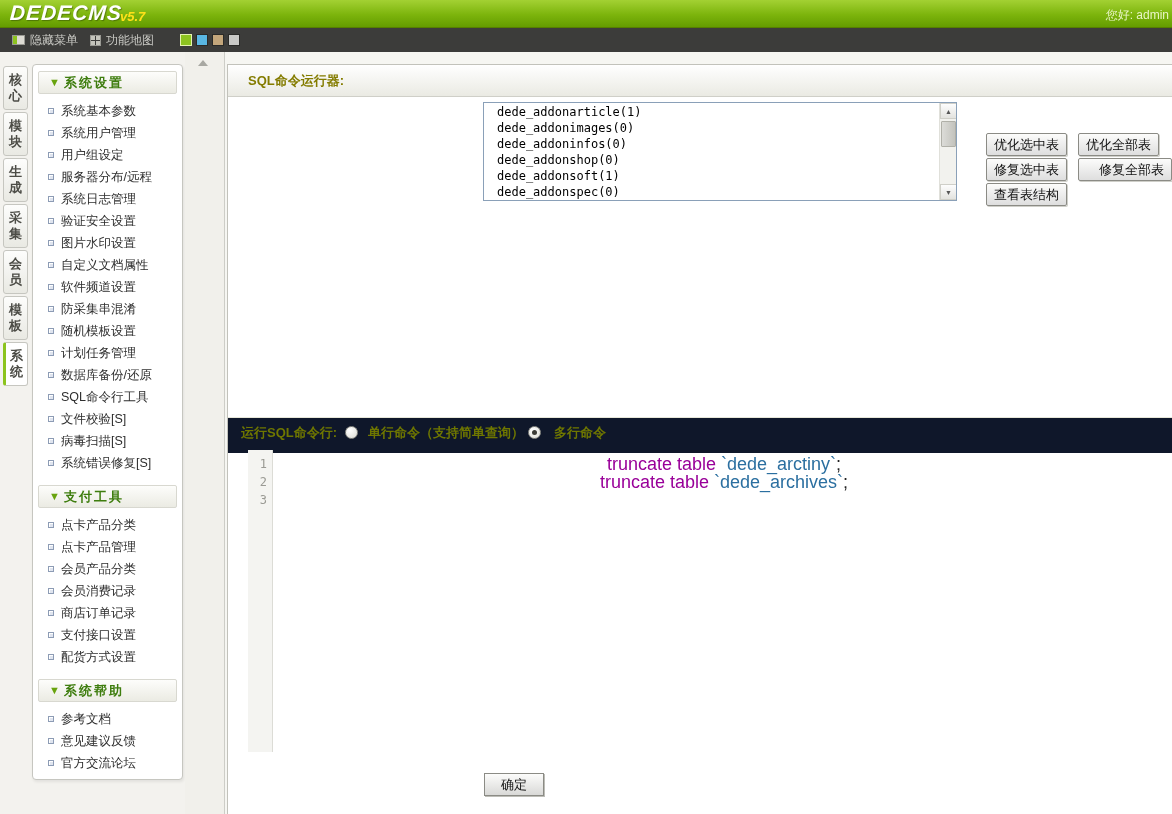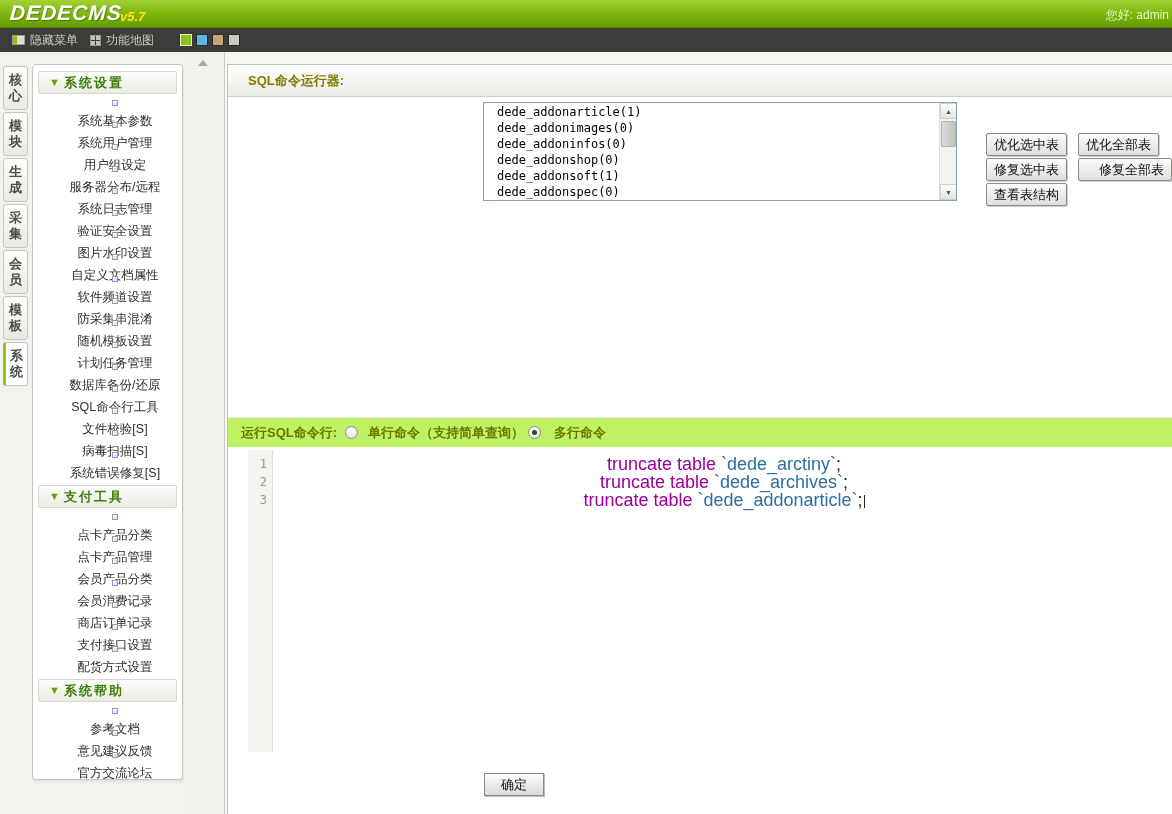--- a/index.html
+++ b/index.html
@@ -42,21 +42,21 @@
   .sidebar { position:absolute; left:32px; top:64px; width:151px; height:716px; background:#fff;
              border:1px solid #c6c6c0; border-radius:4px; box-shadow:1px 2px 3px rgba(0,0,0,.07);
              overflow:hidden; padding-top:1px; }
   .sec-h { margin:5px 5px 6px; height:23px; line-height:21px; border:1px solid #d8d8d0;
            border-radius:2px; background:linear-gradient(#fdfdfb,#ebebe3); color:#3e7d0e;
            font-weight:bold; font-size:13px; padding-left:25px; position:relative;
            letter-spacing:2px; cursor:pointer; }
   .sec-h.mt { margin-top:11px; }
   .sec-h .arr { position:absolute; left:10px; top:0; color:#68a30e; font-size:11px; letter-spacing:0; }
   .mitem { height:22px; padding-left:15px; font-size:12.5px; color:#2e2e2e; display:flex;
-           align-items:center; gap:7px; cursor:pointer; white-space:nowrap;flex-direction:column; }
+           align-items:center; gap:7px; cursor:pointer; white-space:nowrap; }
   .bullet { flex:0 0 auto; width:6px; height:6px; background:#e0e5ef; border:1px solid #8d9cb5;
             box-shadow:inset 1px 1px 0 #fff; }
 
   
   .strip { position:absolute; left:185px; top:52px; width:39px; height:762px; background:#f1f0eb; }
   .strip .up { position:absolute; left:13px; top:8px; width:0; height:0;
                border-left:5px solid transparent; border-right:5px solid transparent;
                border-bottom:6px solid #a8a8a2; cursor:pointer; }
   .vdiv { position:absolute; left:224px; top:52px; width:1px; height:762px; background:#cdcdc7; }
 
@@ -92,21 +92,21 @@
   
   .abtn { position:absolute; height:23px; line-height:21px; text-align:center; font-size:13px;
           color:#111; background:linear-gradient(#fcfcfb,#dedede); border:1px solid #8b8b85;
           border-radius:2px; box-shadow:1px 1px 0 #cfcfc9; padding:0 7px; cursor:pointer;
           white-space:nowrap; }
   .b1 { left:758px; top:36px; } .b2 { left:850px; top:36px; }
   .b3 { left:758px; top:61px; } .b4 { left:850px; top:61px;padding-left:20px; }
   .b5 { left:758px; top:86px; }
 
   
-  .sqlbar { position:absolute; left:0; right:0; top:320px; height:30px; background:#bef264;
+  .sqlbar { position:absolute; left:0; right:0; top:320px; height:36px; background:#0f172a;
             border-top:1px solid #e7e7d9; }
   .sqlbar .t { position:absolute; left:13px; top:0; line-height:30px; color:#6e7600;
                font-weight:bold; font-size:13px; }
   .radio { position:absolute; top:8px; width:13px; height:13px; border-radius:50%;
            border:1px solid #90908a; background:radial-gradient(circle at 35% 30%,#fff,#dcdcd4);
            cursor:pointer; }
   .radio.checked::after { content:""; position:absolute; left:3px; top:3px; width:5px; height:5px;
                           border-radius:50%; background:#3b3b35; }
   .r1 { left:117px; } .r2 { left:300px; }
   .rlabel { position:absolute; top:0; line-height:30px; color:#6e7600; font-weight:bold;
@@ -339,21 +339,20 @@
         </div>
 
         <div class="gutter">
           <div class="gnum">1</div>
           <div class="gnum">2</div>
           <div class="gnum">3</div>
         </div>
         <div class="code">
           <div class="cline"><span class="kw" style="color: rgb(153, 0, 153);">truncate table </span><span class="id" style="color: rgb(43, 111, 160);">`dede_arctiny`</span><span class="tail">;</span></div>
           <div class="cline"><span class="kw" style="color: rgb(153, 0, 153);">truncate table </span><span class="id" style="color: rgb(43, 111, 160);">`dede_archives`</span><span class="tail">;</span></div>
-          <div class="cline"><span class="kw" style="color: rgb(153, 0, 153);">truncate table </span><span class="id" style="color: rgb(43, 111, 160);">`dede_addonarticle`</span><span class="tail">;</span><span class="caret"></span></div>
         </div>
 
         <button class="submit">确定</button>
       </div>
     </div>
   </div>
 
 </div>
 
 </body></html>

